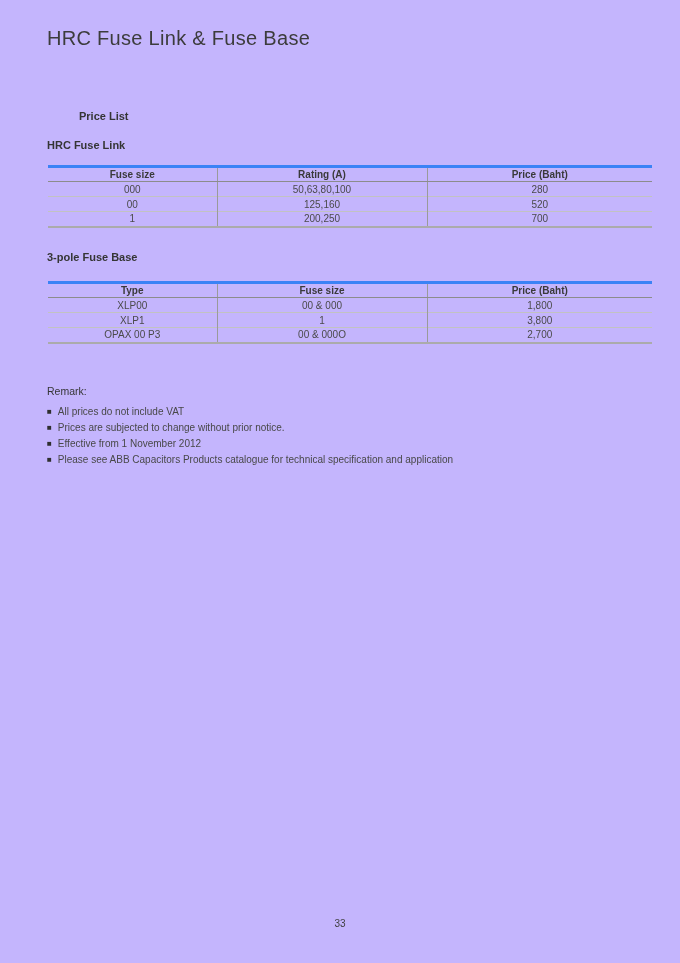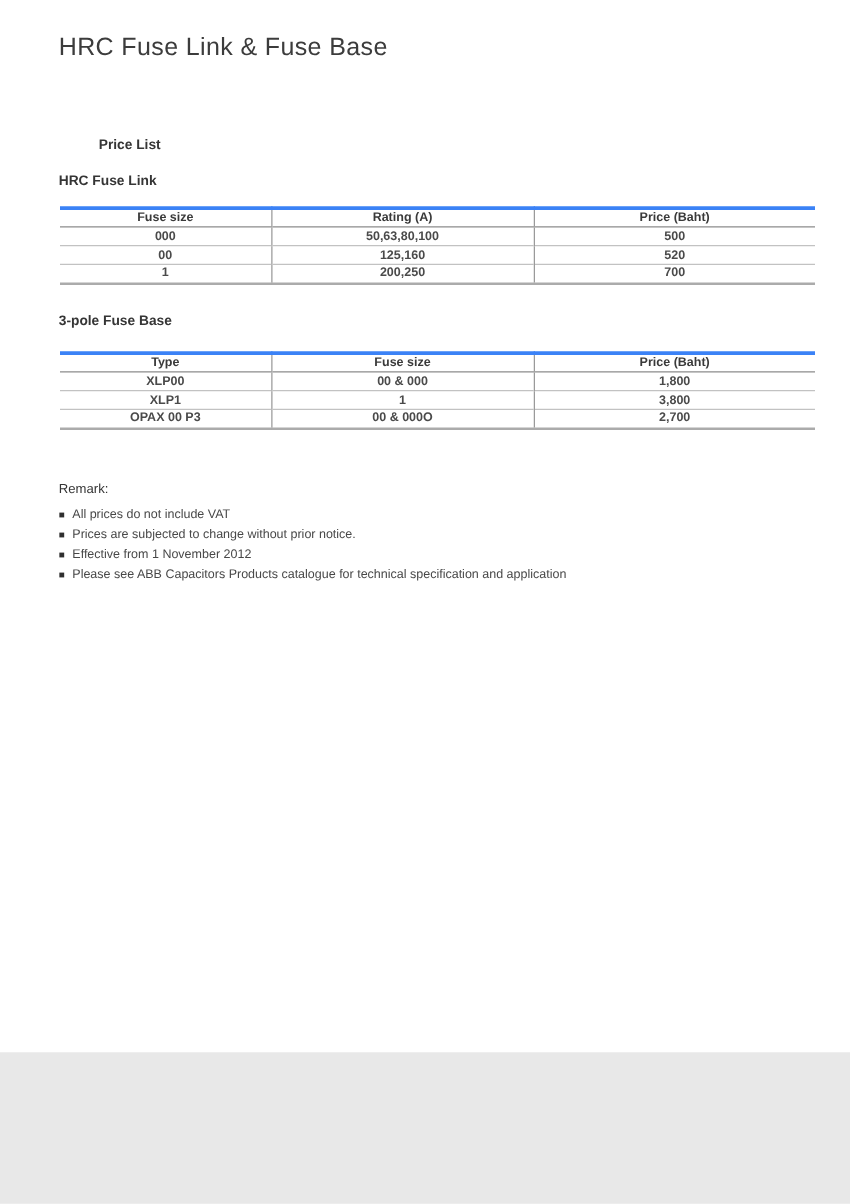--- a/index.html
+++ b/index.html
@@ -2,23 +2,23 @@
 <html><head>
 <meta charset="utf-8">
 <style>
   * { margin: 0; padding: 0; box-sizing: border-box; }
   html, body { background: #e8e8e8; }
   body { font-family: "Liberation Sans", "DejaVu Sans", sans-serif; }
 
   .page {
     position: relative;
     width: 680px;
-    height: 842px;
+    height: 963px;
     margin: 0 auto;
-    background: #ffffff;
+    background: #c4b5fd;
     color: #424242;
     overflow: hidden;
   }
 
   .doc-title {
     position: absolute;
     left: 47px;
     top: 27px;
     font-size: 20px;
     font-weight: 400;
@@ -54,21 +54,20 @@
   .price-table col.c3 { width: 225px; }
 
   .price-table th, .price-table td {
     height: 15px;
     text-align: center;
     vertical-align: middle;
     font-size: 10px;
     padding: 0 4px;
     white-space: nowrap;
     overflow: hidden;
-    font-weight: bold;
   }
   .price-table th {
     font-weight: 700;
     color: #3a3a3a;
     border-bottom: 1px solid #8c8c8c;
   }
   .price-table td { color: #4a4a4a; }
   .price-table tbody tr + tr td { border-top: 1px solid #c2c2c2; }
   .price-table th + th, .price-table td + td { border-left: 1px solid #9a9a9a; }
 
@@ -126,21 +125,21 @@
       <tr>
         <th>Fuse size</th>
         <th>Rating (A)</th>
         <th>Price (Baht)</th>
       </tr>
     </thead>
     <tbody>
       <tr>
         <td>000</td>
         <td>50,63,80,100</td>
-        <td>500</td>
+        <td>280</td>
       </tr>
       <tr>
         <td>00</td>
         <td>125,160</td>
         <td>520</td>
       </tr>
       <tr>
         <td>1</td>
         <td>200,250</td>
         <td>700</td>

